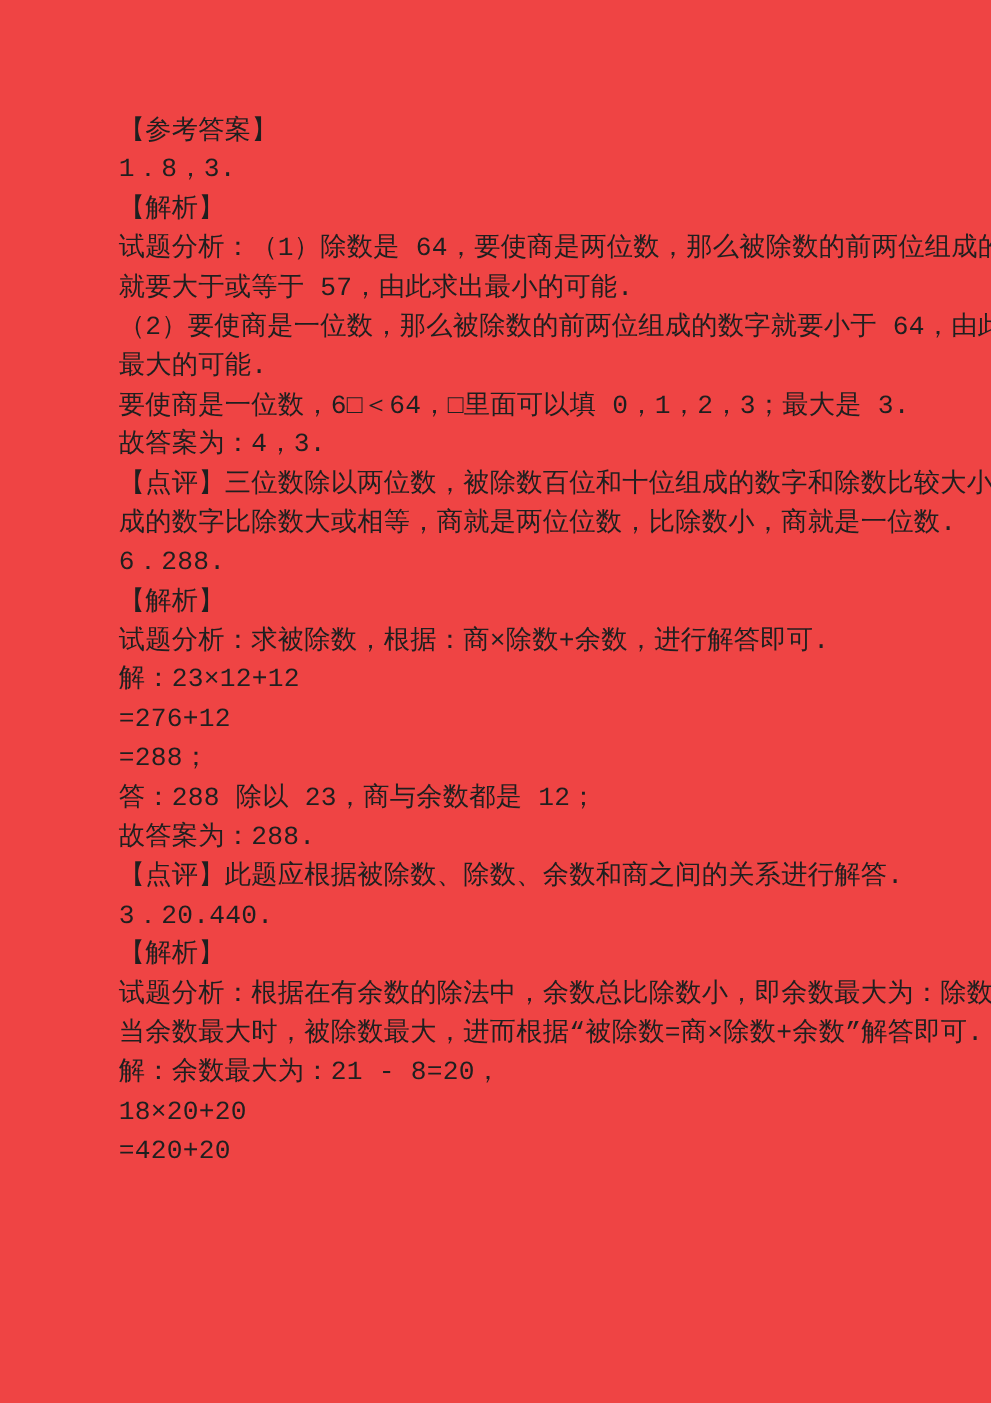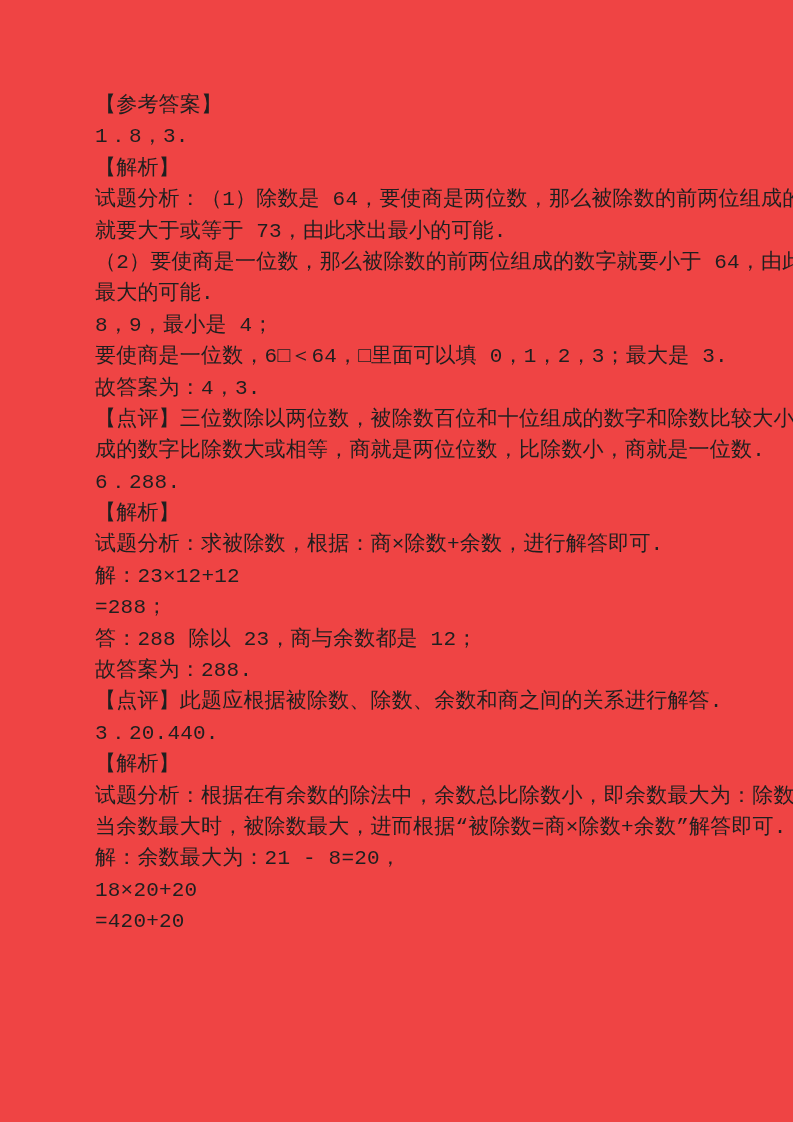--- a/index.html
+++ b/index.html
@@ -32,32 +32,32 @@
 </style>
 </head>
 <body>
 
 <div class="page">
   <div class="content">
     <div class="line">【参考答案】</div>
     <div class="line">1．8，3.</div>
     <div class="line">【解析】</div>
     <div class="line">试题分析：（1）除数是 64，要使商是两位数，那么被除数的前两位组成的数字</div>
-    <div class="line">就要大于或等于 73，由此求出最小的可能.</div>
+    <div class="line">就要大于或等于 57，由此求出最小的可能.</div>
     <div class="line">（2）要使商是一位数，那么被除数的前两位组成的数字就要小于 64，由此求出</div>
     <div class="line">最大的可能.</div>
-    <div class="line">8，9，最小是 4；</div>
     <div class="line">要使商是一位数，6□＜64，□里面可以填 0，1，2，3；最大是 3.</div>
     <div class="line">故答案为：4，3.</div>
     <div class="line">【点评】三位数除以两位数，被除数百位和十位组成的数字和除数比较大小，组</div>
     <div class="line">成的数字比除数大或相等，商就是两位位数，比除数小，商就是一位数.</div>
     <div class="line">6．288.</div>
     <div class="line">【解析】</div>
     <div class="line">试题分析：求被除数，根据：商×除数+余数，进行解答即可.</div>
     <div class="line">解：23×12+12</div>
+    <div class="line">=276+12</div>
     <div class="line">=288；</div>
     <div class="line">答：288 除以 23，商与余数都是 12；</div>
     <div class="line">故答案为：288.</div>
     <div class="line">【点评】此题应根据被除数、除数、余数和商之间的关系进行解答.</div>
     <div class="line">3．20.440.</div>
     <div class="line">【解析】</div>
     <div class="line">试题分析：根据在有余数的除法中，余数总比除数小，即余数最大为：除数 - 1，</div>
     <div class="line">当余数最大时，被除数最大，进而根据“被除数=商×除数+余数”解答即可.</div>
     <div class="line">解：余数最大为：21 - 8=20，</div>
     <div class="line">18×20+20</div>

